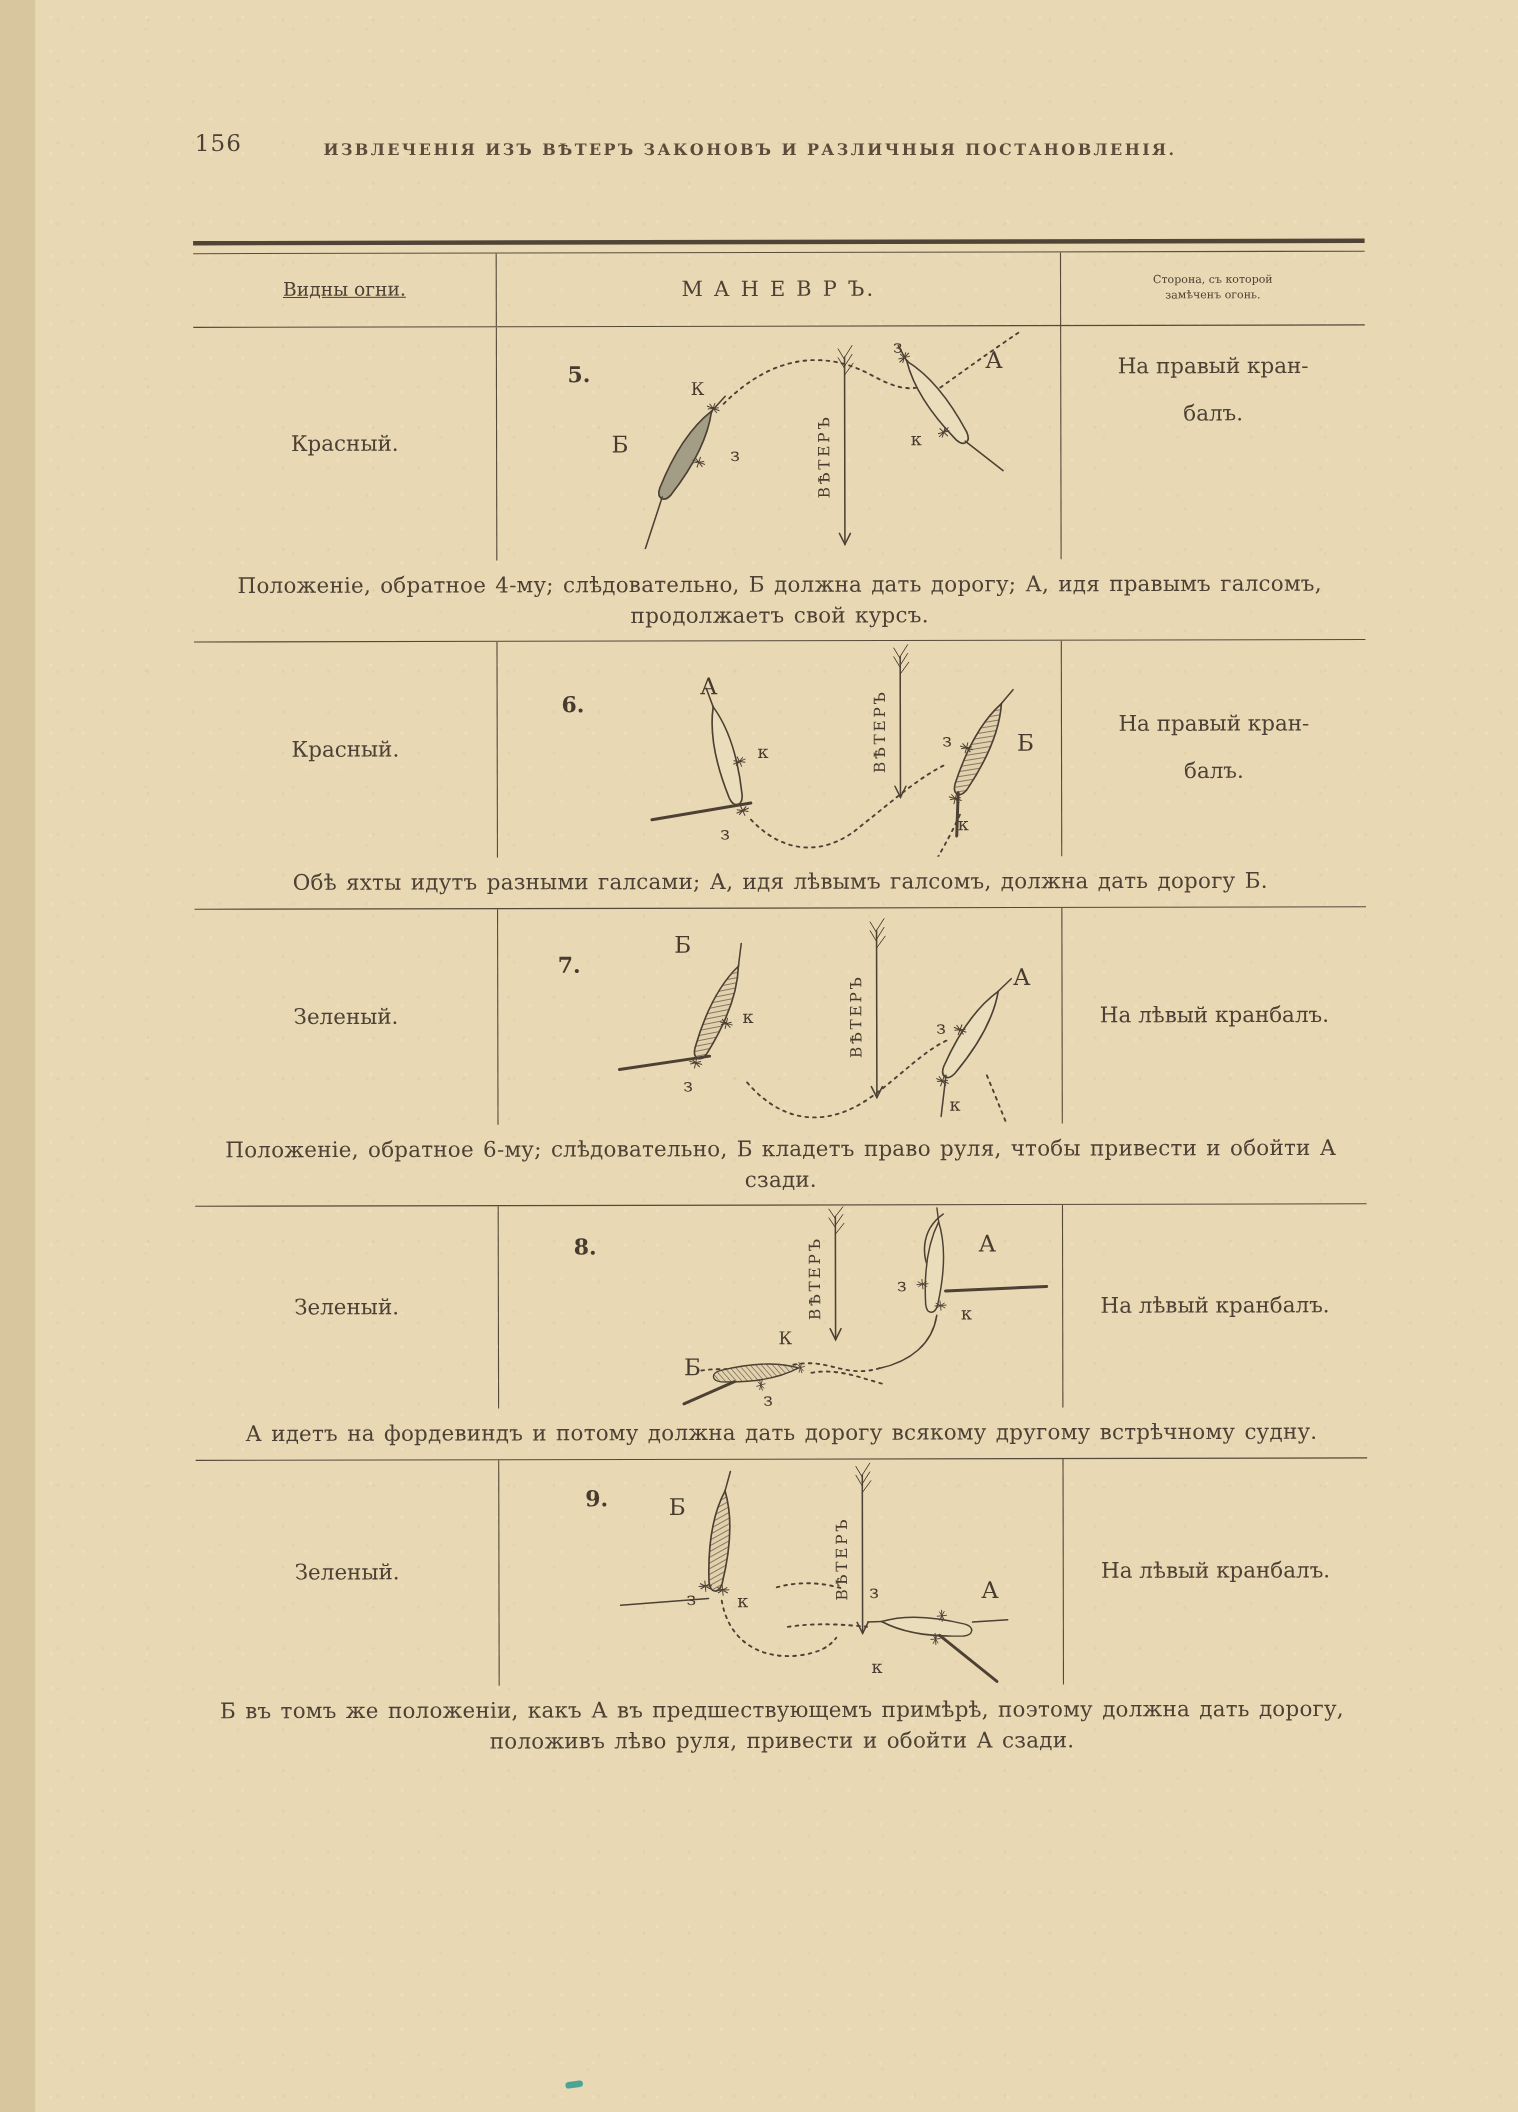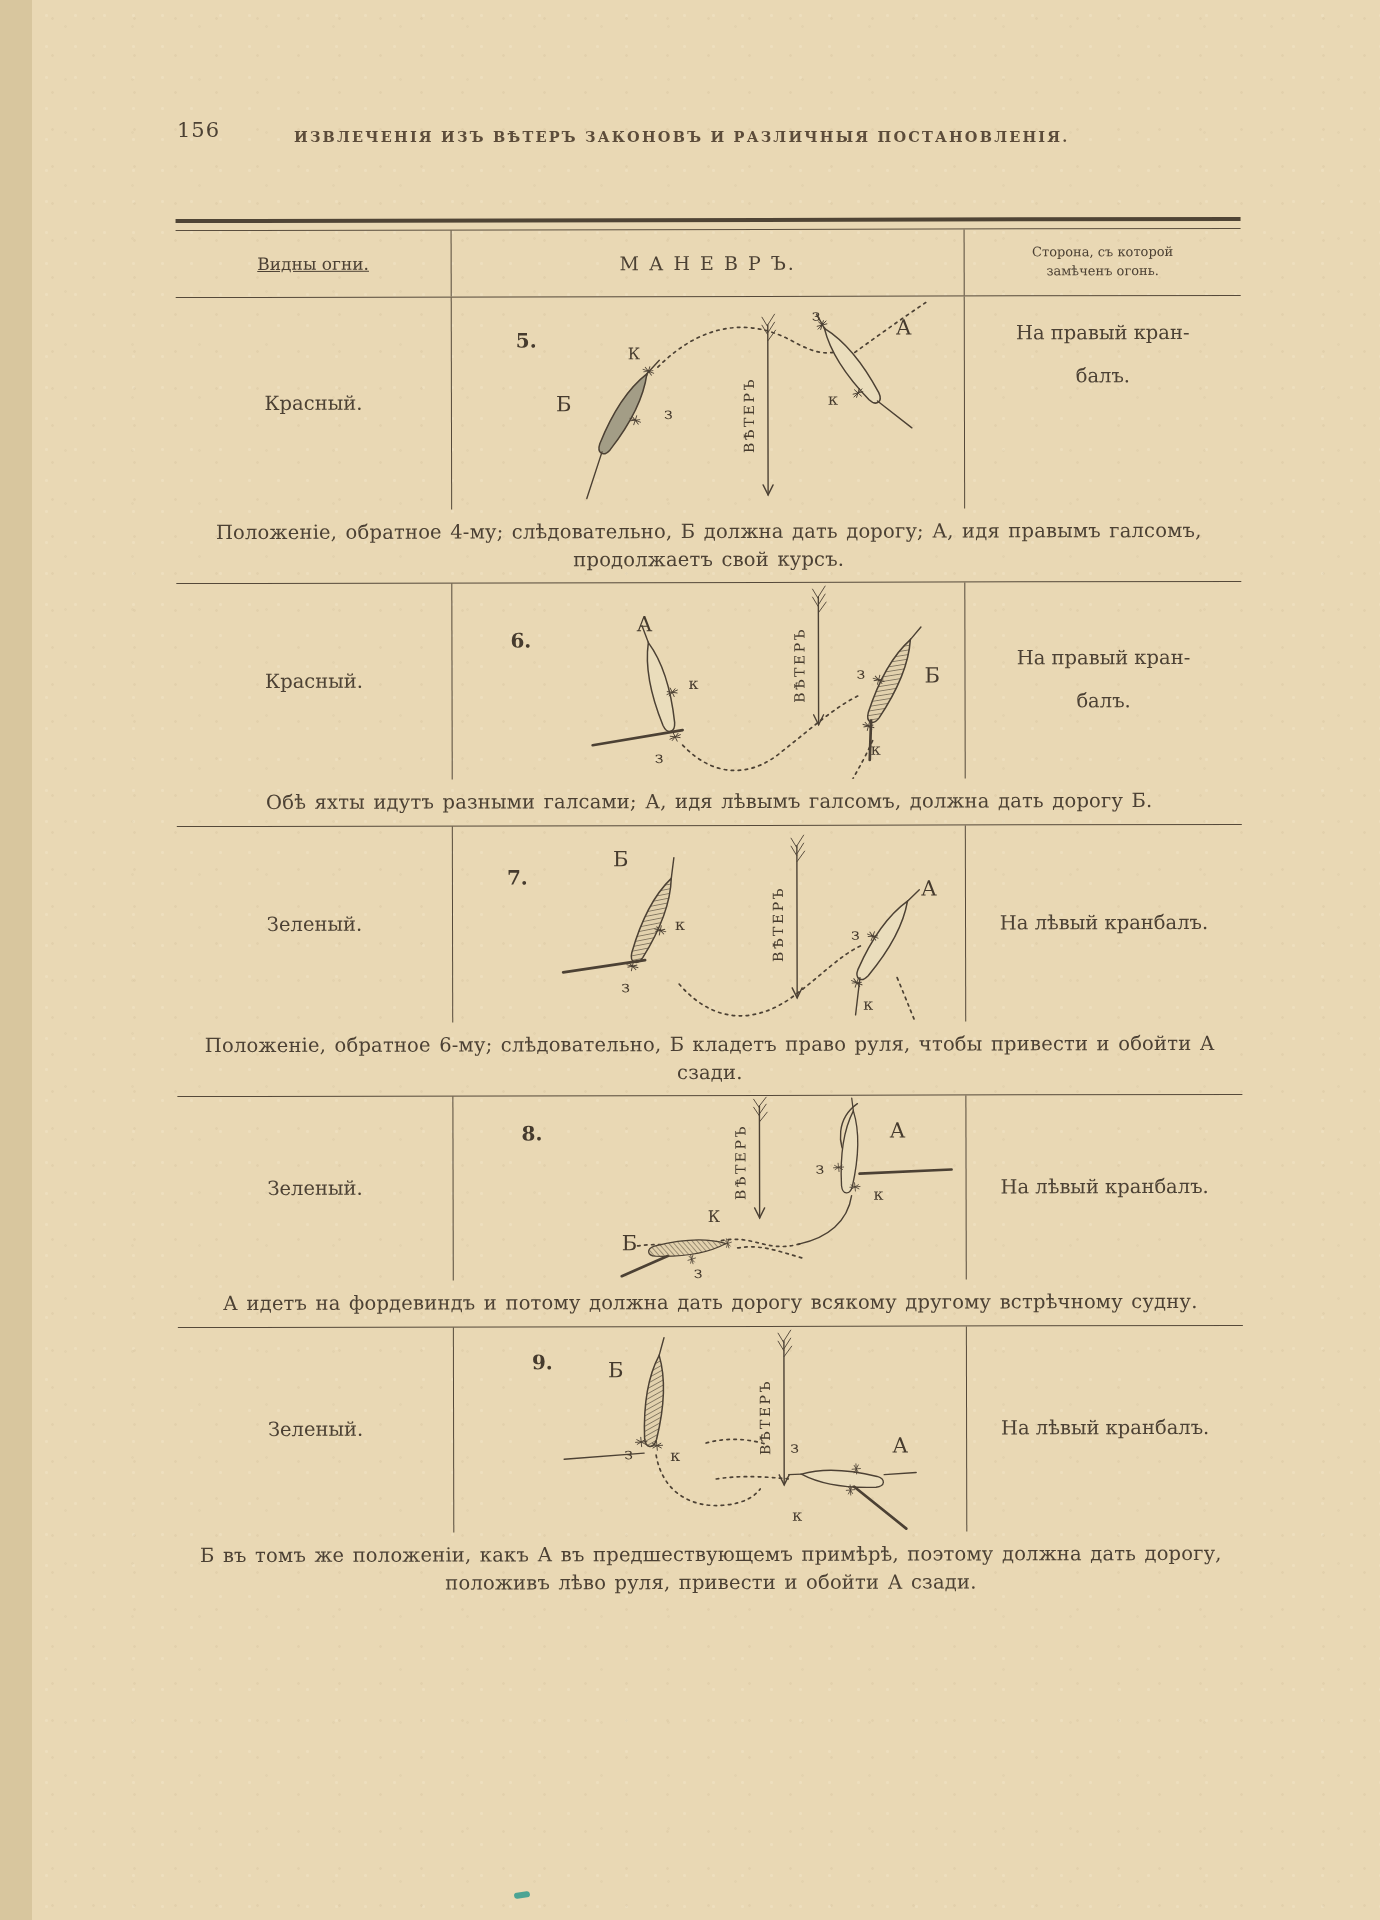--- a/index.html
+++ b/index.html
@@ -22,21 +22,21 @@
   .rule{border-top:1.6px solid #55493a;}
   .trow{display:flex;align-items:stretch;}
   .c1{width:276px;display:flex;align-items:center;justify-content:center;
       border-right:1.6px solid #55493a;box-sizing:border-box;text-align:center;}
   .c2{width:513px;border-right:1.6px solid #55493a;box-sizing:border-box;position:relative;}
   .c3{flex:1;display:flex;align-items:center;justify-content:center;text-align:center;
       white-space:pre-line;box-sizing:border-box;}
   .thead{height:66px;}
   .thead .c1{font-size:17px;text-decoration:underline;}
   .thead .c2{display:flex;align-items:center;justify-content:center;font-size:19px;letter-spacing:2px;}
-  .thead .c3{font-size:13px;line-height:1.45;}
+  .thead .c3{font-size:10px;line-height:1.45;}
   .cellTxt{font-size:19.5px;line-height:2.2;}
   .c3 .cellTxt{line-height:2.2;}
   .c3.topAlign{align-items:flex-start;padding-top:16px;}
   .caption{padding:9px 2px 9px 2px;text-align:center;font-size:19.5px;line-height:1.42;
     letter-spacing:.2px;word-spacing:2px;}
   svg{display:block;}
   svg text{font-family:"DejaVu Serif",serif;fill:#463b2e;}
   .ln{stroke:#4c4134;stroke-width:1.4;fill:none;stroke-linecap:round;}
   .thk{stroke:#4c4134;stroke-width:2.7;fill:none;stroke-linecap:round;}
   .dsh{stroke:#4c4134;stroke-width:1.7;fill:none;stroke-dasharray:2.5 4.5;stroke-linecap:round;}

